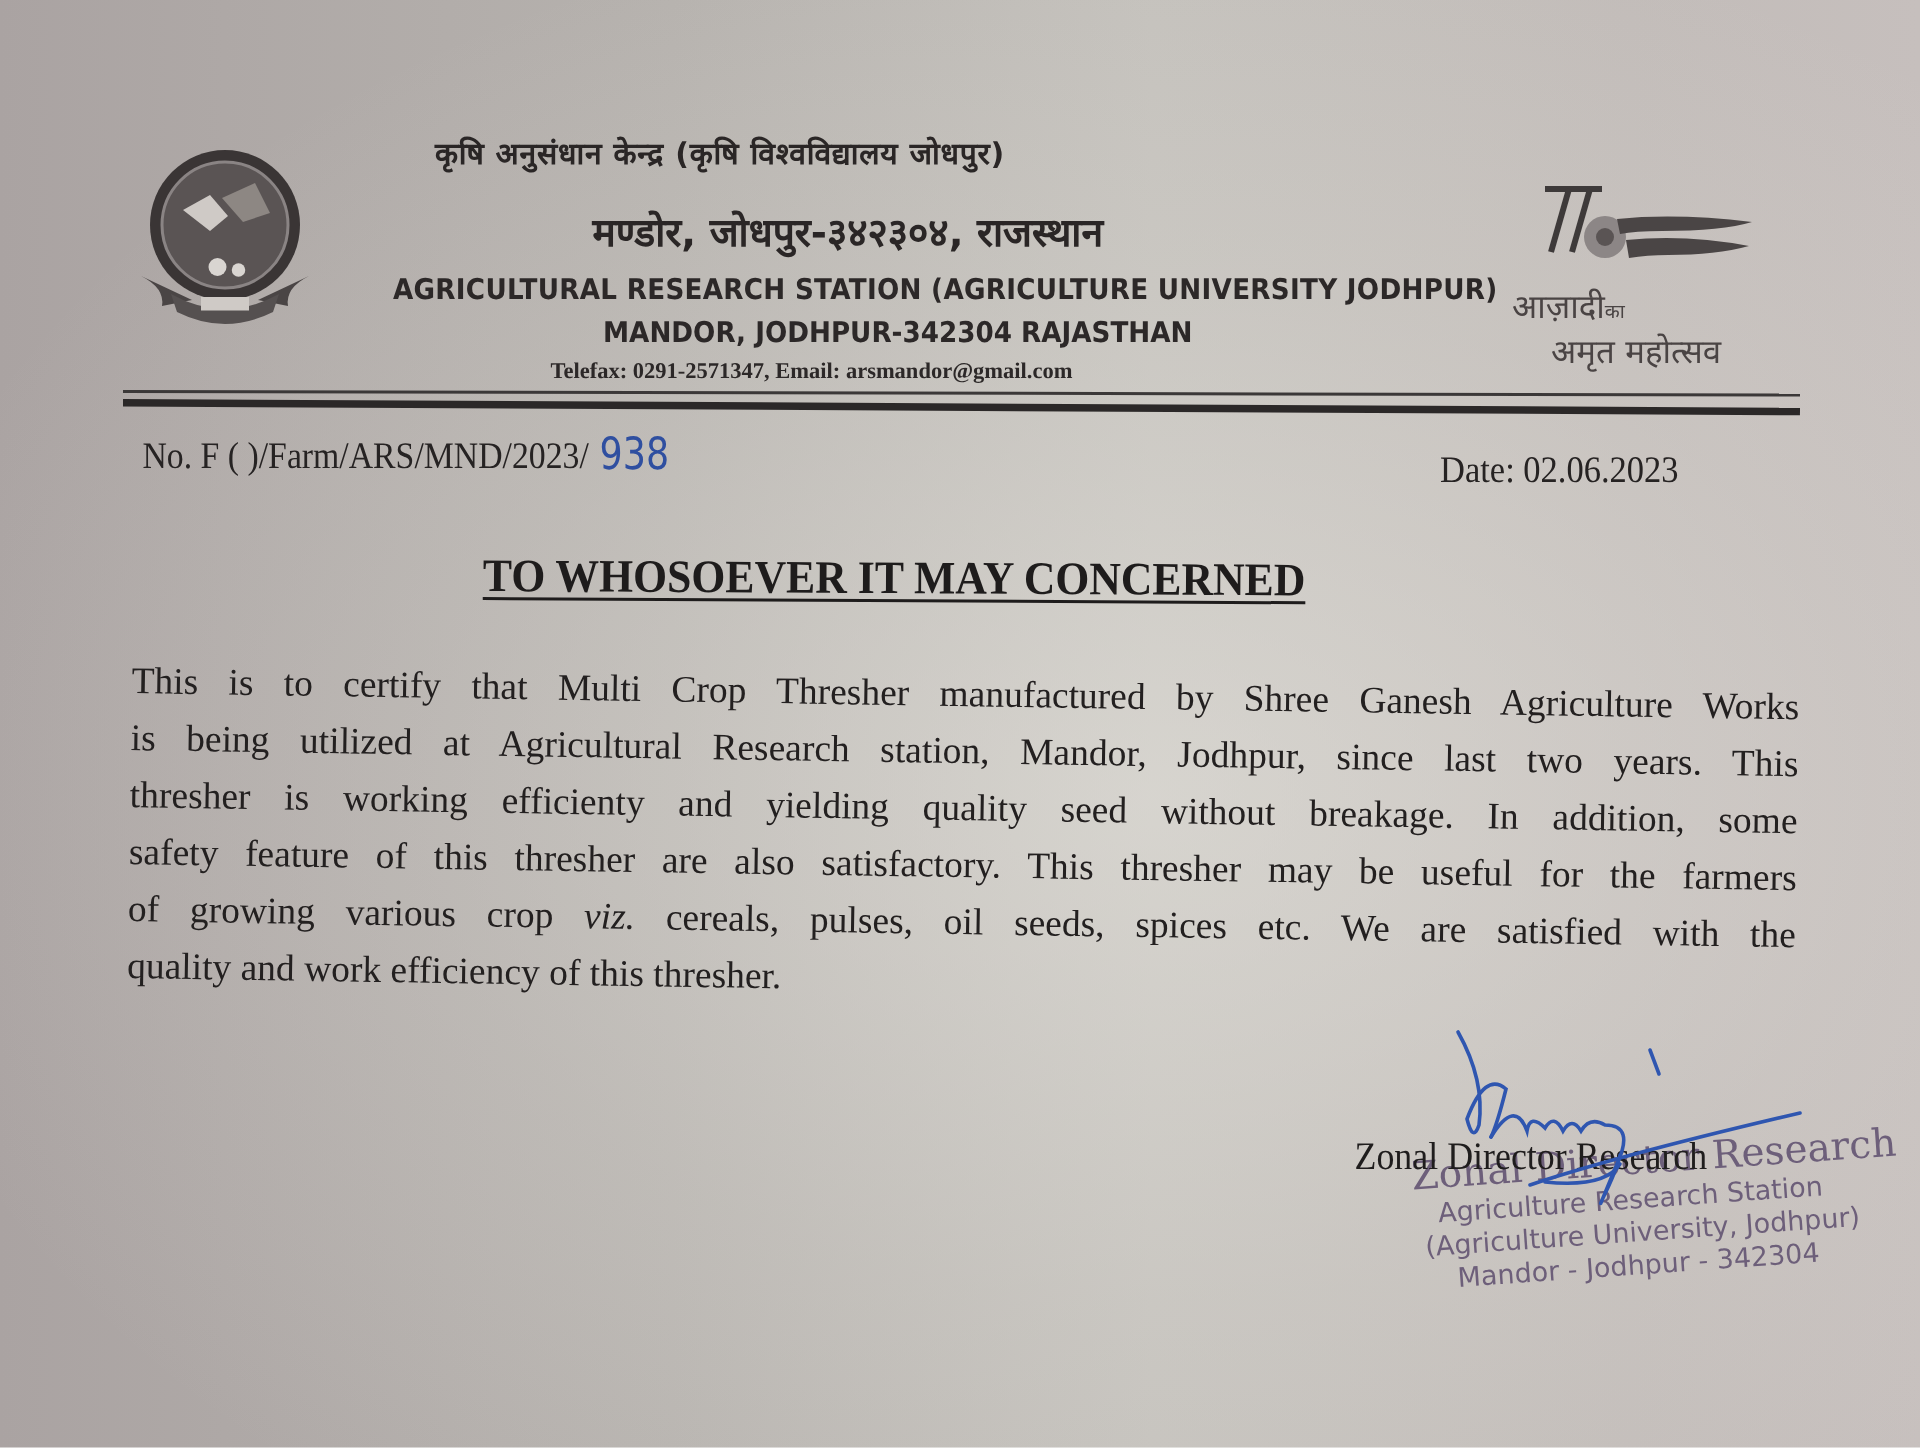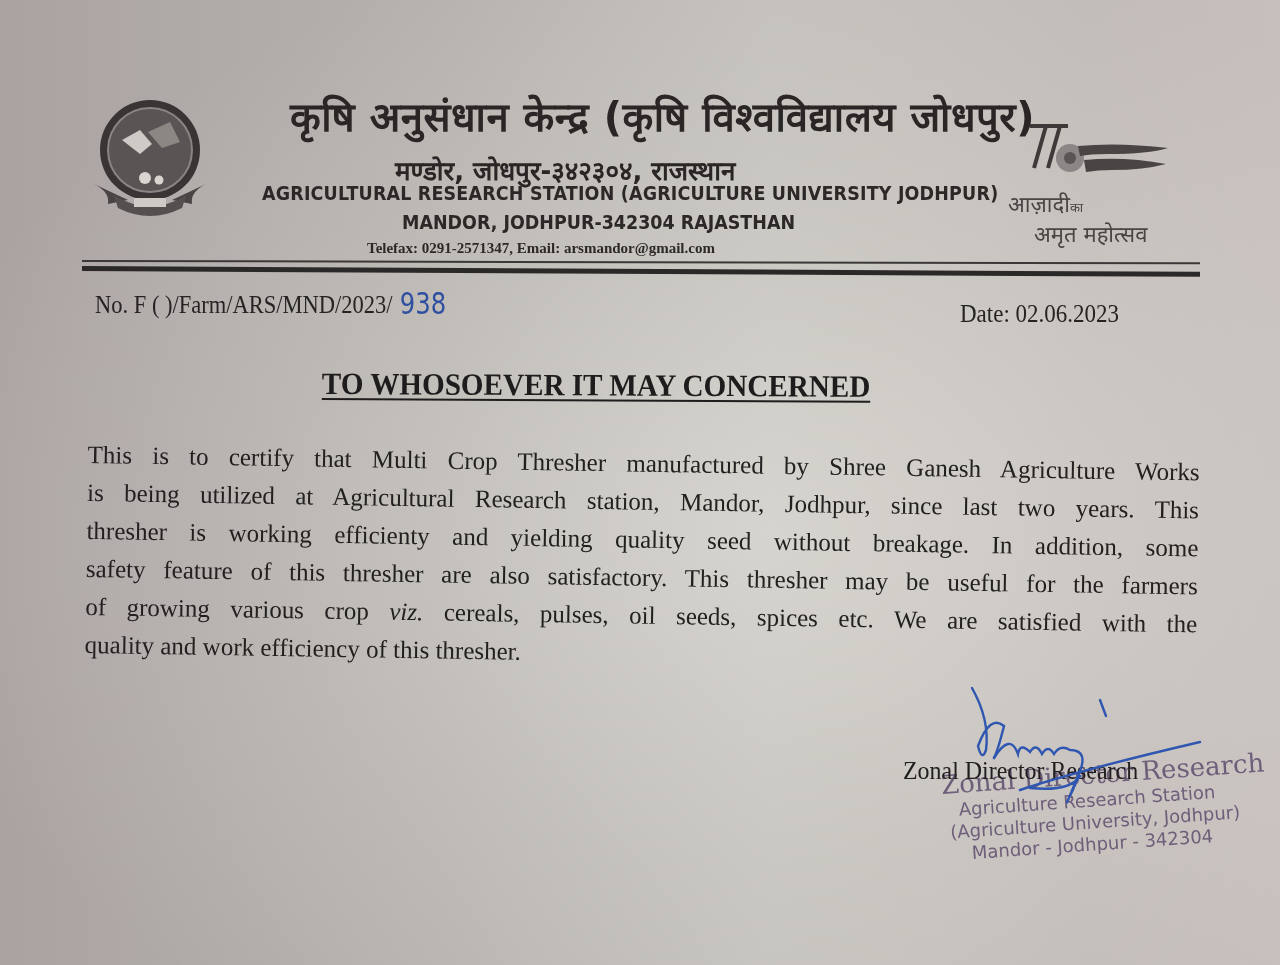--- a/index.html
+++ b/index.html
@@ -15,25 +15,25 @@
       pointer-events: none;
     }
     .abs { position: absolute; }
 
     
     .emblem {
       left: 90px; top: 92px; width: 120px; height: 128px;
     }
     .hindi-line1 {
       left: 290px; top: 88px; width: 640px; font-family: "DejaVu Sans", sans-serif;
-      font-size: 40px; font-weight: bold; color: #2a2626; letter-spacing: 0.5px; white-space: nowrap;
+      font-size: 20px; font-weight: bold; color: #2a2626; letter-spacing: 0.5px; white-space: nowrap;
     }
     .hindi-line2 {
       left: 395px; top: 136px; font-family: "DejaVu Sans", sans-serif;
-      font-size: 26px; font-weight: bold; color: #2a2626; white-space: nowrap; margin-top: 16px;
+      font-size: 26px; font-weight: bold; color: #2a2626; white-space: nowrap;
     }
     .eng-line1 {
       left: 262px; top: 182px; font-family: "DejaVu Sans", sans-serif;
       font-size: 19px; font-weight: bold; color: #2c2828; white-space: nowrap;
       transform: scaleX(0.92); transform-origin: left top; letter-spacing: 0.2px;
     }
     .eng-line2 {
       left: 402px; top: 211px; font-family: "DejaVu Sans", sans-serif;
       font-size: 19px; font-weight: bold; color: #2c2828; white-space: nowrap;
       transform: scaleX(0.92); transform-origin: left top;

